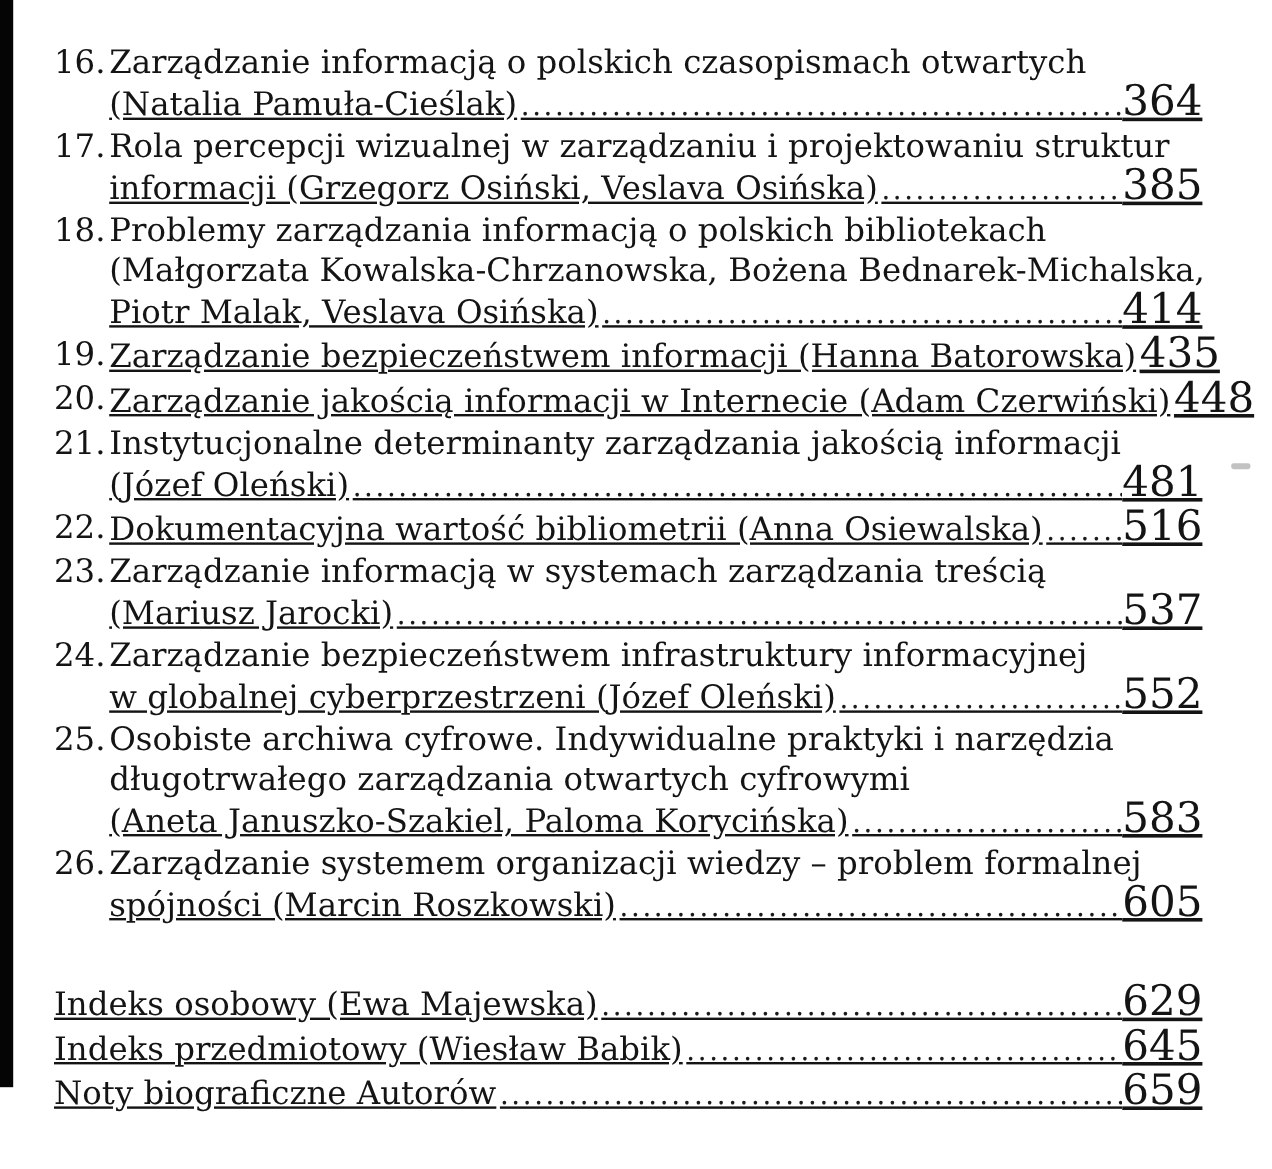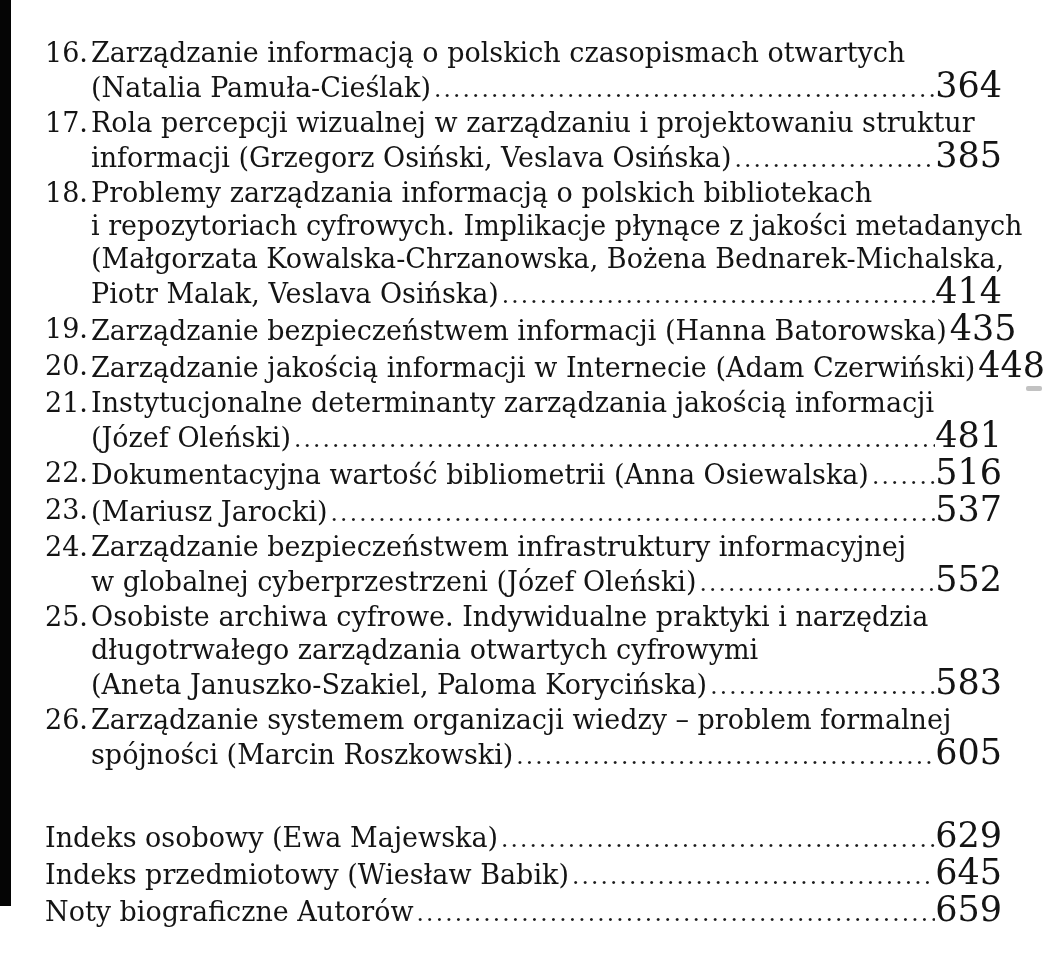--- a/index.html
+++ b/index.html
@@ -54,20 +54,21 @@
     min-width: 0;
   }
   .line {
     font-size: 27px;
     line-height: 33px;
     white-space: nowrap;
   }
   .line.last {
     display: flex;
     align-items: baseline;
+    text-decoration: underline;
   }
   .line-text {
     white-space: nowrap;
     flex: 0 0 auto;
   }
   .dots {
     flex: 1 1 auto;
     min-width: 0;
     overflow: hidden;
     white-space: nowrap;
@@ -116,21 +117,20 @@
             <span class="line-text">informacji (Grzegorz Osiński, Veslava Osińska)</span>
             <span class="dots">....................................................................................................................................................................................................................................................................</span>
             <span class="pagenum">385</span>
           </div>
         </div>
       </div>
       <div class="toc-entry">
         <span class="num-col">18.</span>
         <div class="entry-body">
           <div class="line"><span class="line-text">Problemy zarządzania informacją o polskich bibliotekach</span></div>
-          <div class="line"><span class="line-text">i repozytoriach cyfrowych. Implikacje płynące z jakości metadanych</span></div>
           <div class="line"><span class="line-text">(Małgorzata Kowalska-Chrzanowska, Bożena Bednarek-Michalska,</span></div>
           <div class="line last">
             <span class="line-text">Piotr Malak, Veslava Osińska)</span>
             <span class="dots">....................................................................................................................................................................................................................................................................</span>
             <span class="pagenum">414</span>
           </div>
         </div>
       </div>
       <div class="toc-entry">
         <span class="num-col">19.</span>
@@ -169,20 +169,21 @@
           <div class="line last">
             <span class="line-text">Dokumentacyjna wartość bibliometrii (Anna Osiewalska)</span>
             <span class="dots">....................................................................................................................................................................................................................................................................</span>
             <span class="pagenum">516</span>
           </div>
         </div>
       </div>
       <div class="toc-entry">
         <span class="num-col">23.</span>
         <div class="entry-body">
+          <div class="line"><span class="line-text">Zarządzanie informacją w systemach zarządzania treścią</span></div>
           <div class="line last">
             <span class="line-text">(Mariusz Jarocki)</span>
             <span class="dots">....................................................................................................................................................................................................................................................................</span>
             <span class="pagenum">537</span>
           </div>
         </div>
       </div>
       <div class="toc-entry">
         <span class="num-col">24.</span>
         <div class="entry-body">

